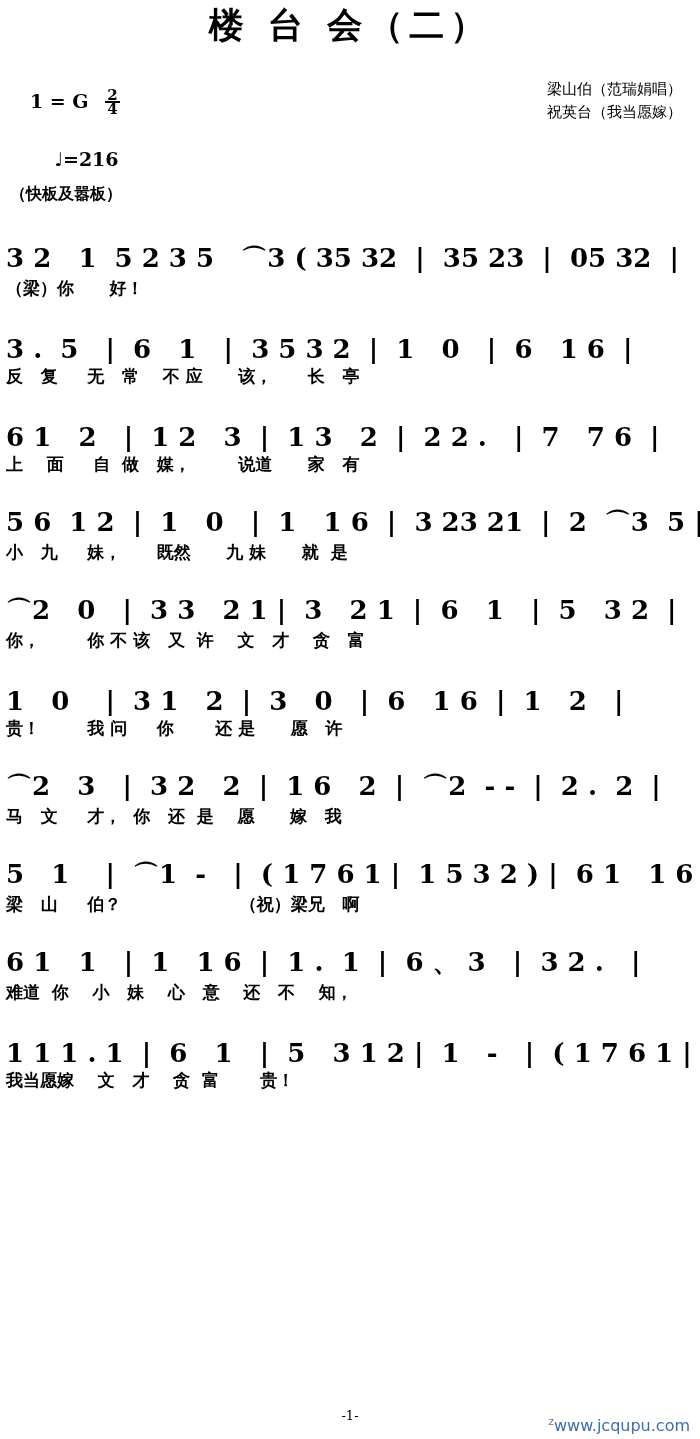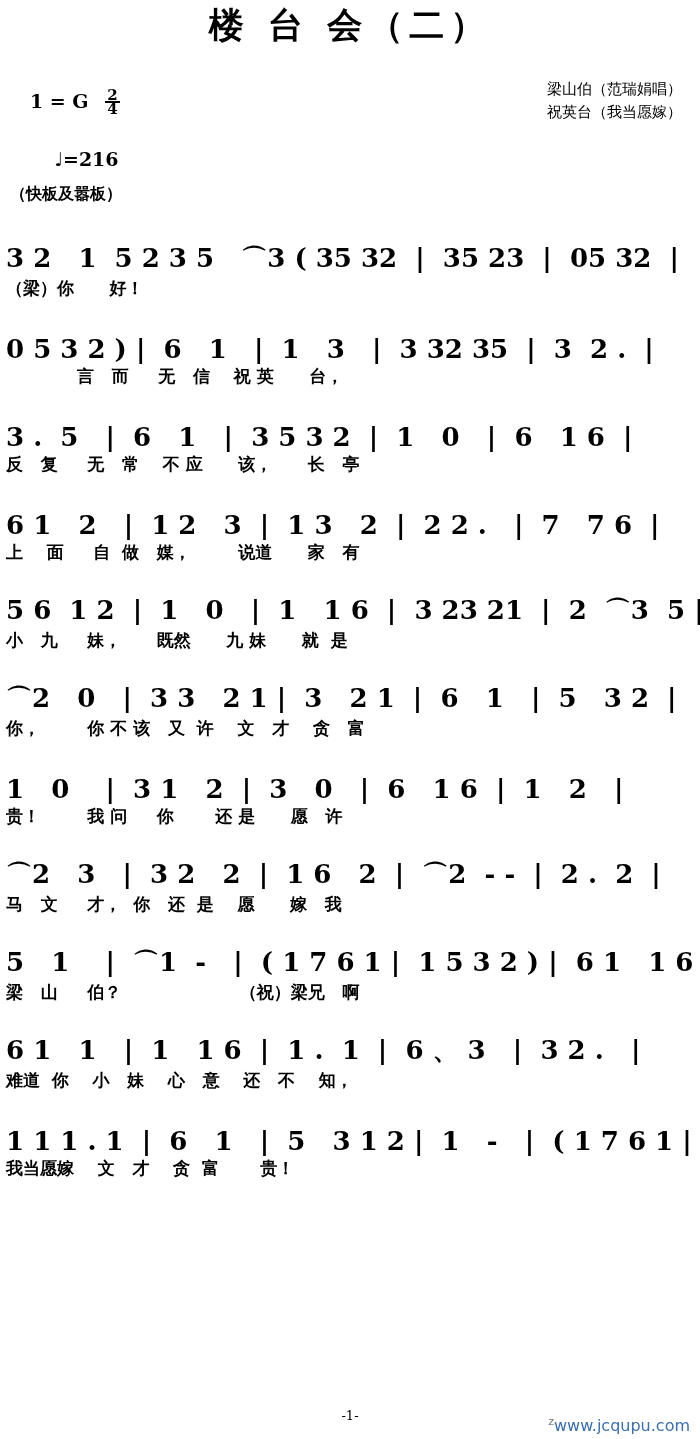--- a/index.html
+++ b/index.html
@@ -135,24 +135,20 @@
   <div class="tempo">♩=216</div>
   <div class="style-note">（快板及嚣板）</div>
 
   <div class="music">
 
     <div class="line">
       <div class="notes">3 2   1  5 2 3 5   ⌒3 ( 35 32  |  35 23  |  05 32  |  16 53  |</div>
       <div class="lyrics">（梁）你      好！</div>
     </div>
 
-    <div class="line">
-      <div class="notes">0 5 3 2 ) |  6   1   |  1   3   |  3 32 35  |  3  2 .  |</div>
-      <div class="lyrics">            言   而     无   信    祝 英      台，</div>
-    </div>
 
     <div class="line">
       <div class="notes">3 .  5   |  6   1   |  3 5 3 2  |  1   0   |  6   1 6  |</div>
       <div class="lyrics">反   复     无   常    不 应      该，      长   亭</div>
     </div>
 
     <div class="line">
       <div class="notes">6 1   2   |  1 2   3  |  1 3   2  |  2 2 .   |  7   7 6  |</div>
       <div class="lyrics">上    面     自  做   媒，        说道      家   有</div>
     </div>

